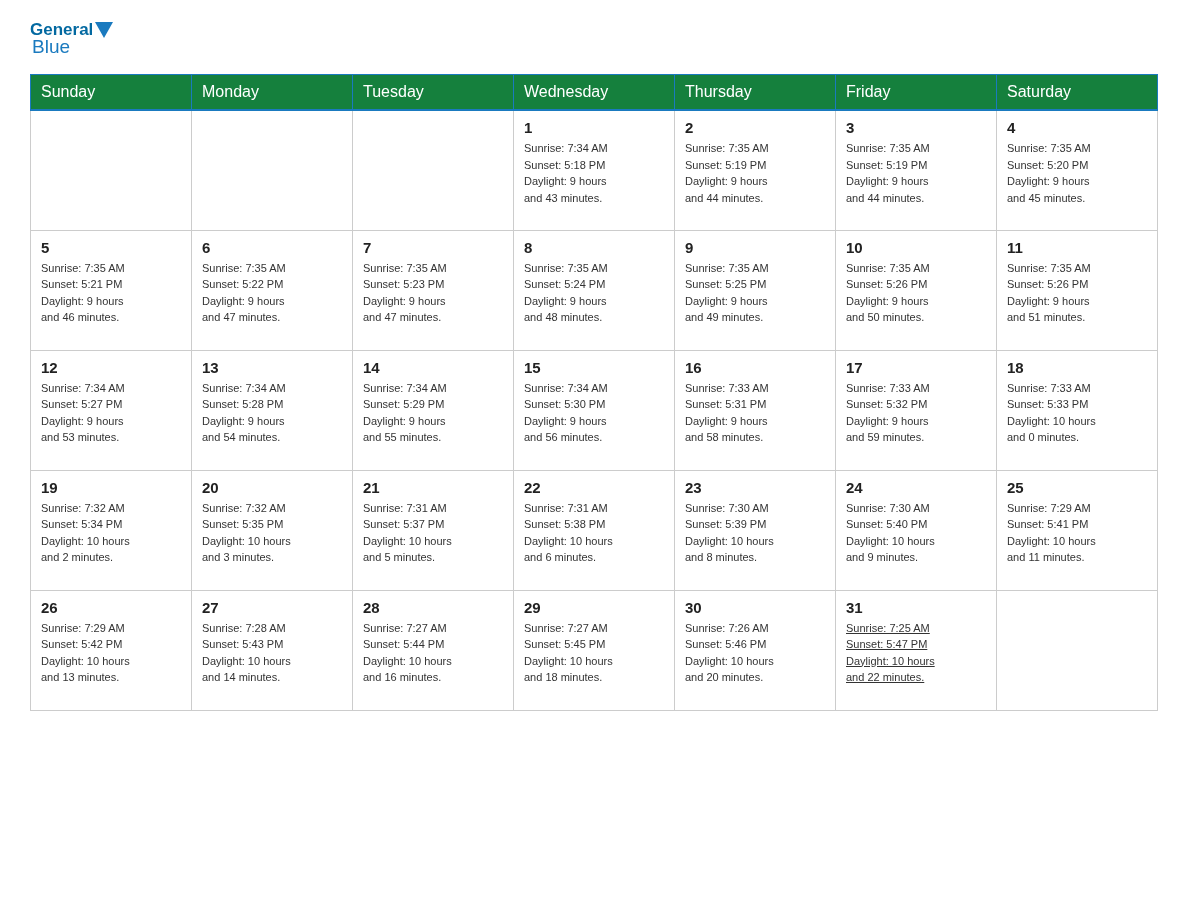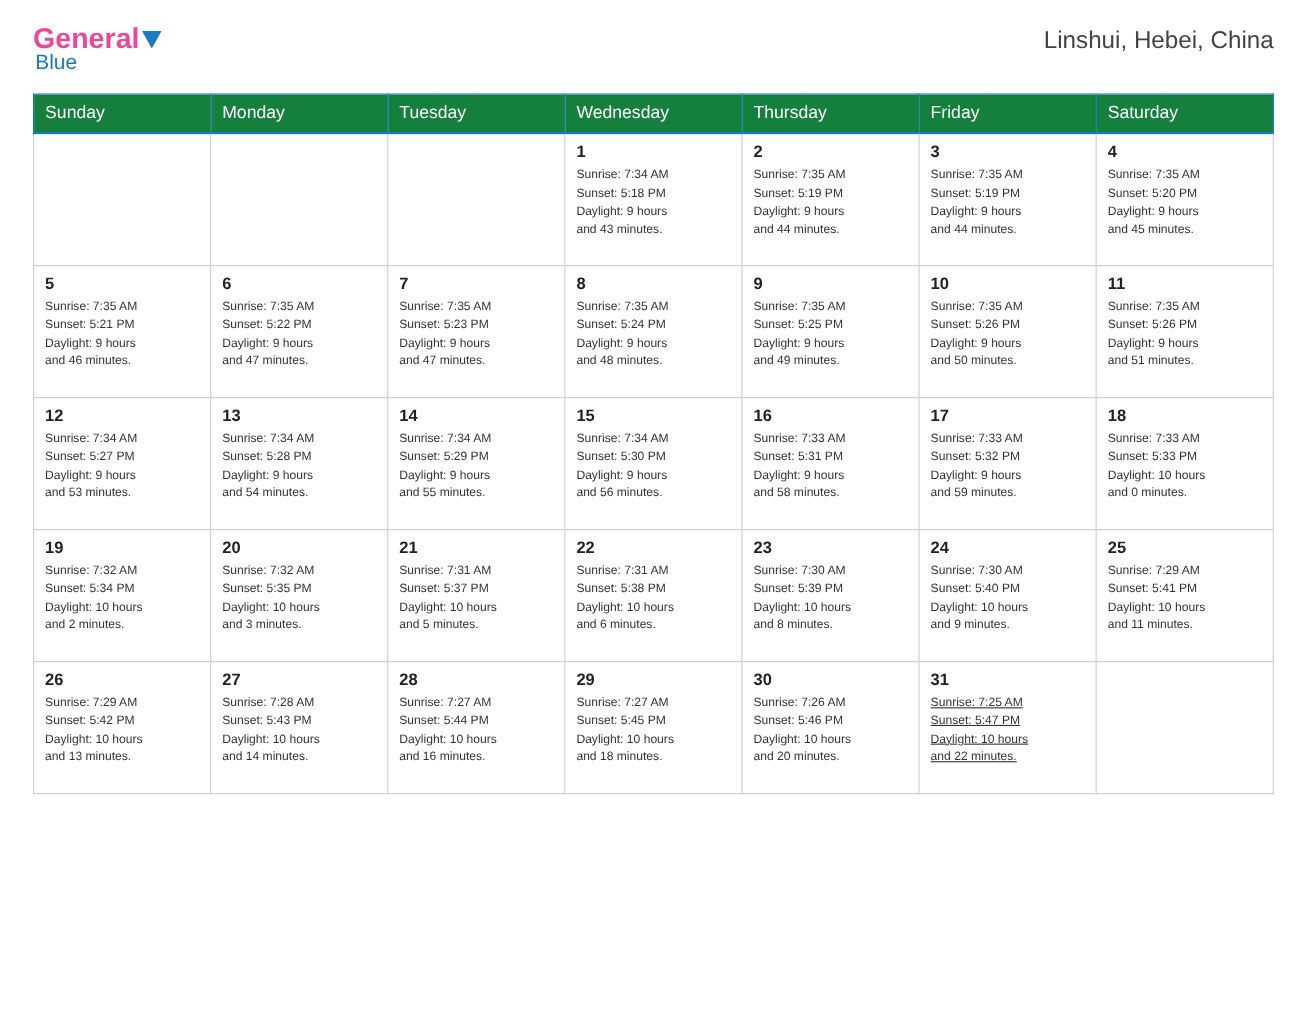--- a/index.html
+++ b/index.html
@@ -76,30 +76,29 @@
       border-left: 1px solid #ccc;
     }
   </style>
 </head>
 <body>
 
 <div class="header">
   <div class="logo">
     <div style="display:flex;flex-direction:column;align-items:flex-start;">
       <div style="display:flex;align-items:center;">
-        <span style="font-size:26px;font-weight:bold;color:#ec4899;">General</span>
+        <span style="font-size:17px;font-weight:bold;color:#0369a1;">General</span>
         <svg width="18" height="18" viewBox="0 0 18 18" style="margin-left:2px;margin-top:2px;">
           <polygon points="0,0 18,0 9,16" fill="#1a7abf"></polygon>
         </svg>
       </div>
       <span style="font-size:19px;font-weight:normal;color:#1a7abf;margin-top:-4px;margin-left:2px;">Blue</span>
     </div>
   </div>
   <div class="title-block">
-    <div class="calendar-subtitle">Linshui, Hebei, China</div>
   </div>
 </div>
 
 <table>
   <thead>
     <tr>
     <th>Sunday</th>
         <th>Monday</th>
         <th>Tuesday</th>
         <th>Wednesday</th>

